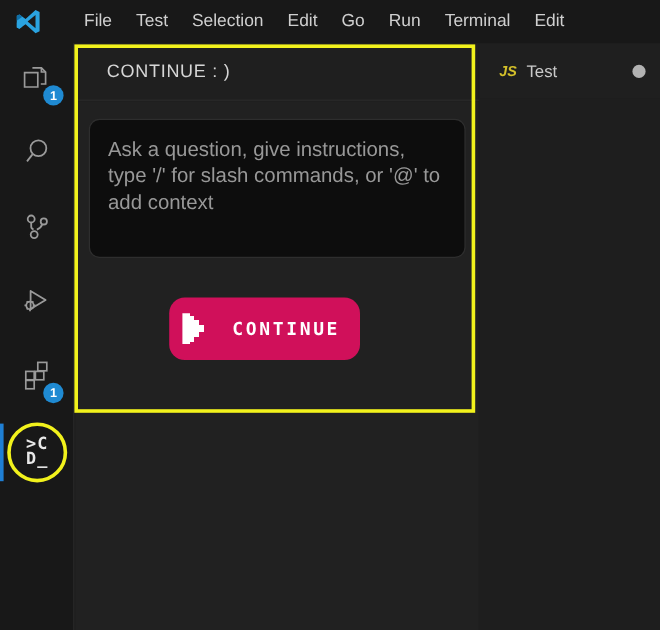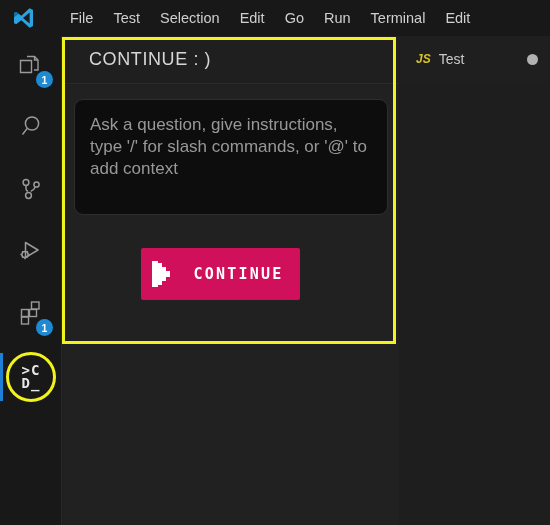--- a/index.html
+++ b/index.html
@@ -120,21 +120,21 @@
     left: 0; top: 0;
     width: 336px; height: 48px;
     display: flex;
     align-items: center;
     padding-left: 26px;
     border-bottom: 1px solid #2b2b2b;
     background: #1f1f1f;
   }
   .panel-title {
     color: #d6d6d6;
-    font-size: 18px;
+    font-size: 15px;
     letter-spacing: 0.6px;
   }
   .panel-body {
     position: absolute;
     left: 0; top: 49px;
     width: 336px; height: 440px;
     background: #212121;
   }
   .chat-input {
     position: absolute;
@@ -149,21 +149,21 @@
   .chat-placeholder {
     color: #989898;
     font-size: 17px;
     line-height: 22px;
   }
   .continue-btn {
     position: absolute;
     left: 78px; top: 163px;
     width: 159px; height: 52px;
     background: #d0105a;
-    border-radius: 2px;
+    border-radius: 13px;
     border: none;
     display: flex;
     align-items: center;
     justify-content: center;
     gap: 22px;
     cursor: pointer;
     padding-right: 6px;
   }
   .pixel-play {
     width: 20px; height: 26px;

